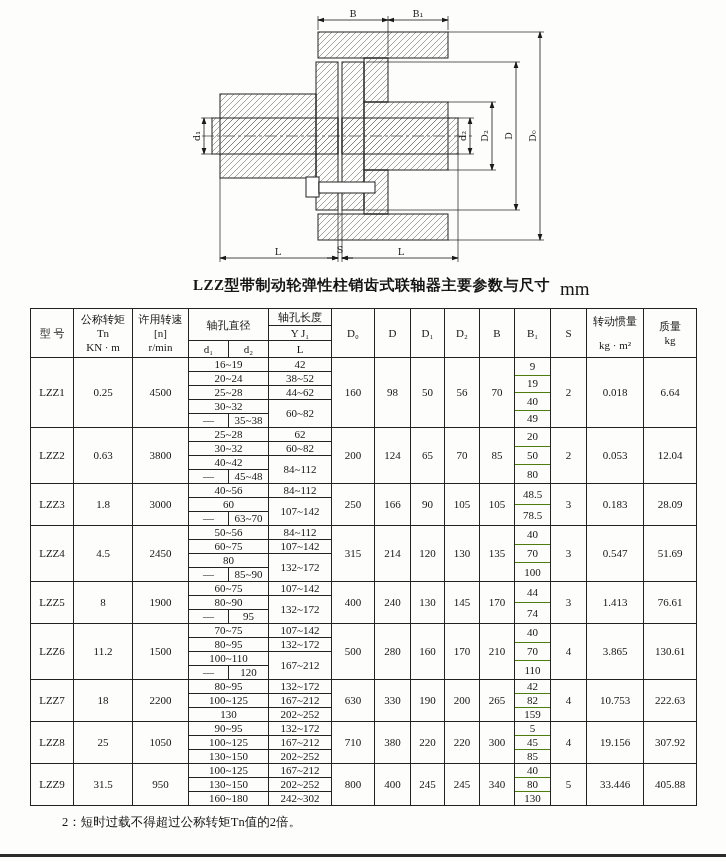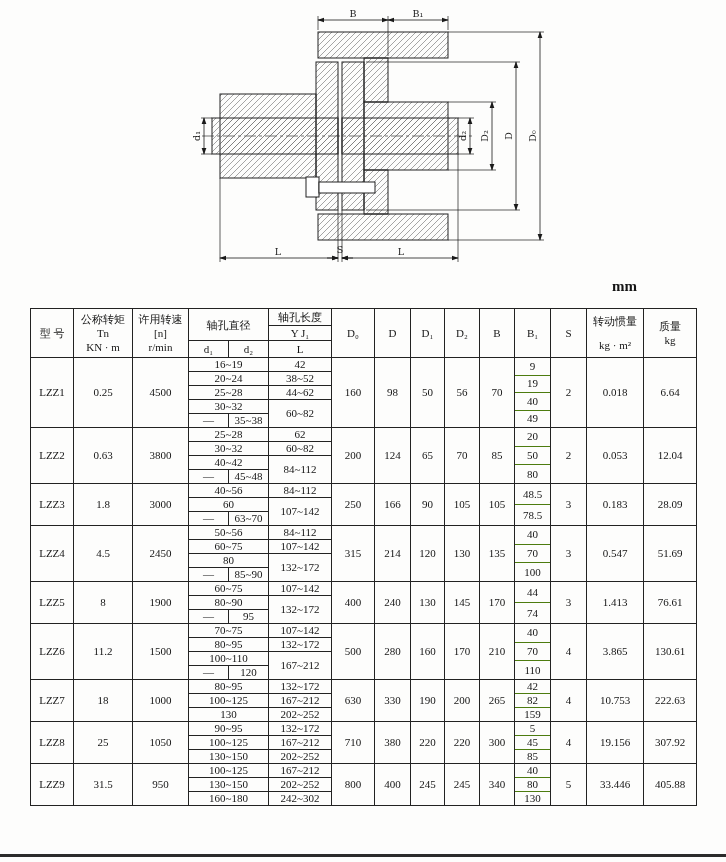--- a/index.html
+++ b/index.html
@@ -6,21 +6,21 @@
   body {
     width:726px; height:862px; background:#fdfdfc; color:#151515;
     font-family:"Liberation Serif","DejaVu Serif",serif;
     position:relative; overflow:hidden;
   }
   .drawing-wrap { width:400px; margin:6px auto 0 190px; }
   svg { display:block; }
   svg text { font-size:9.5px; fill:#1a1a1a; font-family:"DejaVu Serif",serif; }
   .titlebar { position:relative; height:24px; margin-top:2px; }
   .doc-title { position:absolute; left:193px; top:0; font-size:15px; font-weight:bold; letter-spacing:.5px; }
-  .unit { position:absolute; left:612px; top:2px; font-size:15px;font-weight:bold; }
+  .unit { position:absolute; left:560px; top:2px; font-size:19px; }
 
   table.pt { border-collapse:collapse; table-layout:fixed; margin:8px 0 0 30px; }
   .pt th, .pt td {
     border:1px solid #222; font-size:11px; font-weight:normal;
     text-align:center; vertical-align:middle; padding:0 1px;
     line-height:13px; height:13px; overflow:hidden; white-space:nowrap;
   }
   .pt thead th { height:auto; line-height:14px; }
   .pt thead tr.hA > th.shallow { height:16px; }
   .pt thead tr.hB > th { height:14px;margin-top:39px; }
@@ -107,20 +107,21 @@
     <text transform="rotate(-90 298 130)" x="298" y="130" text-anchor="middle">D₂</text>
     <text transform="rotate(-90 322 130)" x="322" y="130" text-anchor="middle">D</text>
     <text transform="rotate(-90 346 130)" x="346" y="130" text-anchor="middle">D₀</text>
     <text x="88" y="249" text-anchor="middle">L</text>
     <text x="150" y="247" text-anchor="middle">S</text>
     <text x="211" y="249" text-anchor="middle">L</text>
   </svg>
 </div>
 
 <div class="titlebar">
+  <div class="doc-title">LZZ型带制动轮弹性柱销齿式联轴器主要参数与尺寸</div>
   <div class="unit">mm</div>
 </div>
 
 <table class="pt">
     <colgroup>
       <col style="width: 43px;">
       <col style="width: 59px;">
       <col style="width: 56px;">
       <col style="width: 40px;">
       <col style="width: 40px;">
@@ -371,21 +372,21 @@
         <td colspan="2">100~110</td>
         <td rowspan="2">167~212</td>
       </tr>
       <tr>
         <td>—</td>
         <td>120</td>
       </tr>
       <tr>
         <td rowspan="3">LZZ7</td>
         <td rowspan="3">18</td>
-        <td rowspan="3">1000</td>
+        <td rowspan="3">2200</td>
         <td colspan="2">80~95</td>
         <td>132~172</td>
         <td rowspan="3">630</td>
         <td rowspan="3">330</td>
         <td rowspan="3">190</td>
         <td rowspan="3">200</td>
         <td rowspan="3">265</td>
         <td rowspan="3" class="b1td">
           <div class="b1stack">
             <div class="b1c">42</div>
@@ -462,15 +463,16 @@
         <td>202~252</td>
       </tr>
       <tr>
         <td colspan="2">160~180</td>
         <td>242~302</td>
       </tr>
     </tbody>
   </table>
 
 <div class="notes">
+  <div class="n2">2：短时过载不得超过公称转矩Tn值的2倍。</div>
 </div>
 
 <div class="bottom-rule"></div>
 
 </body></html>

